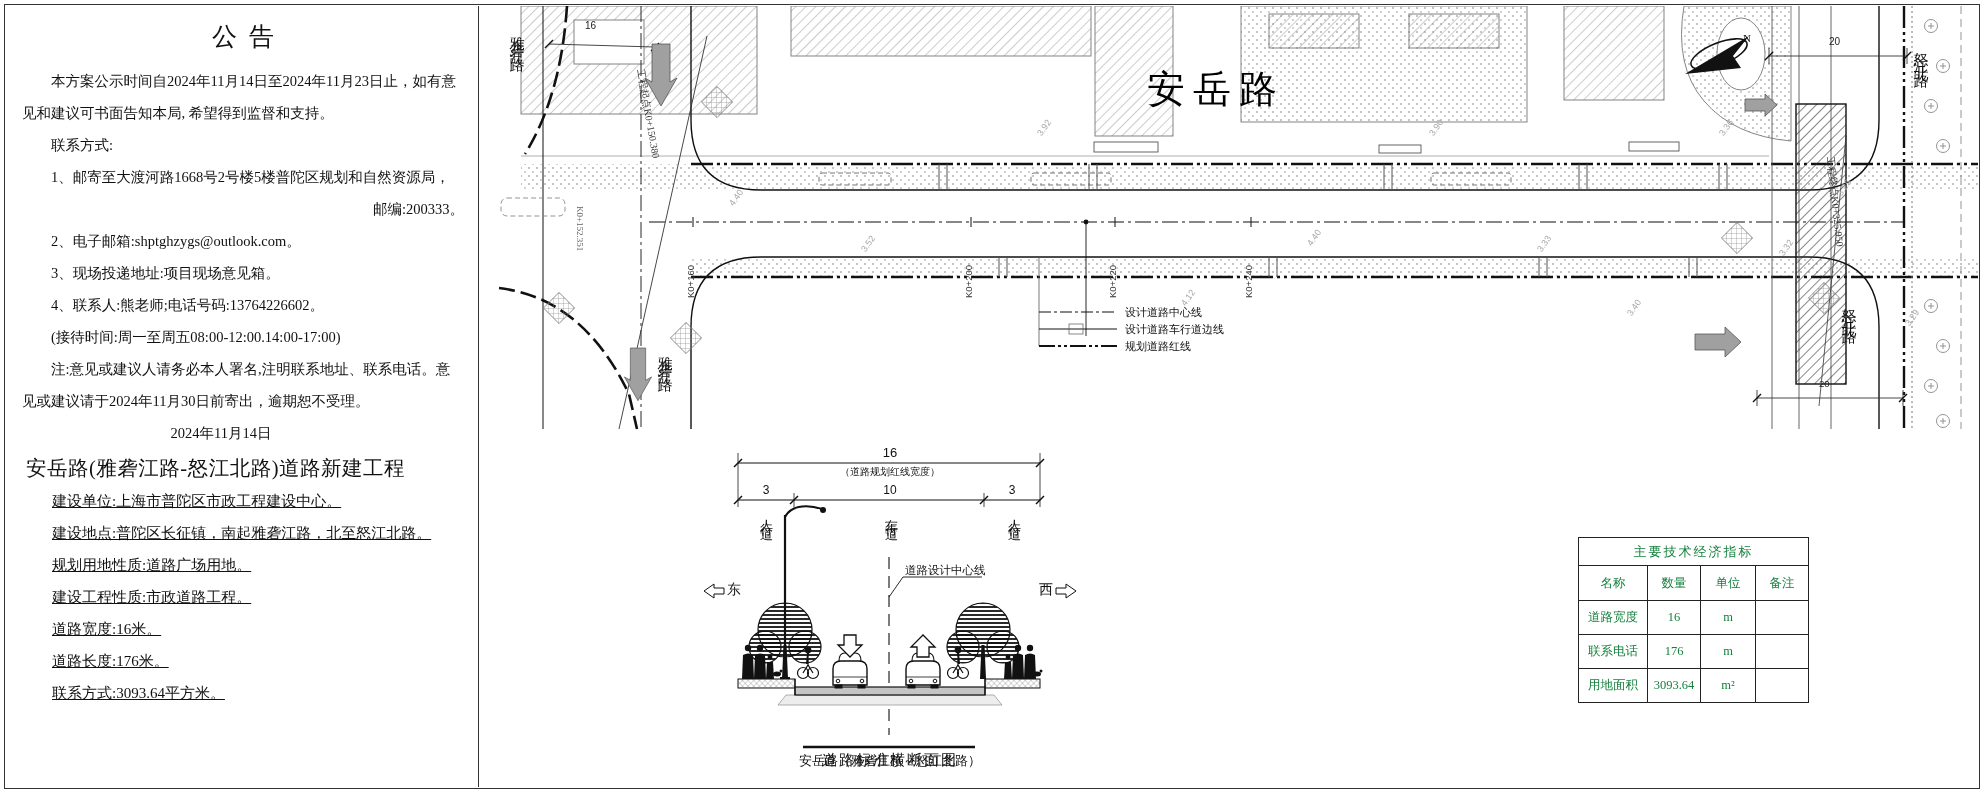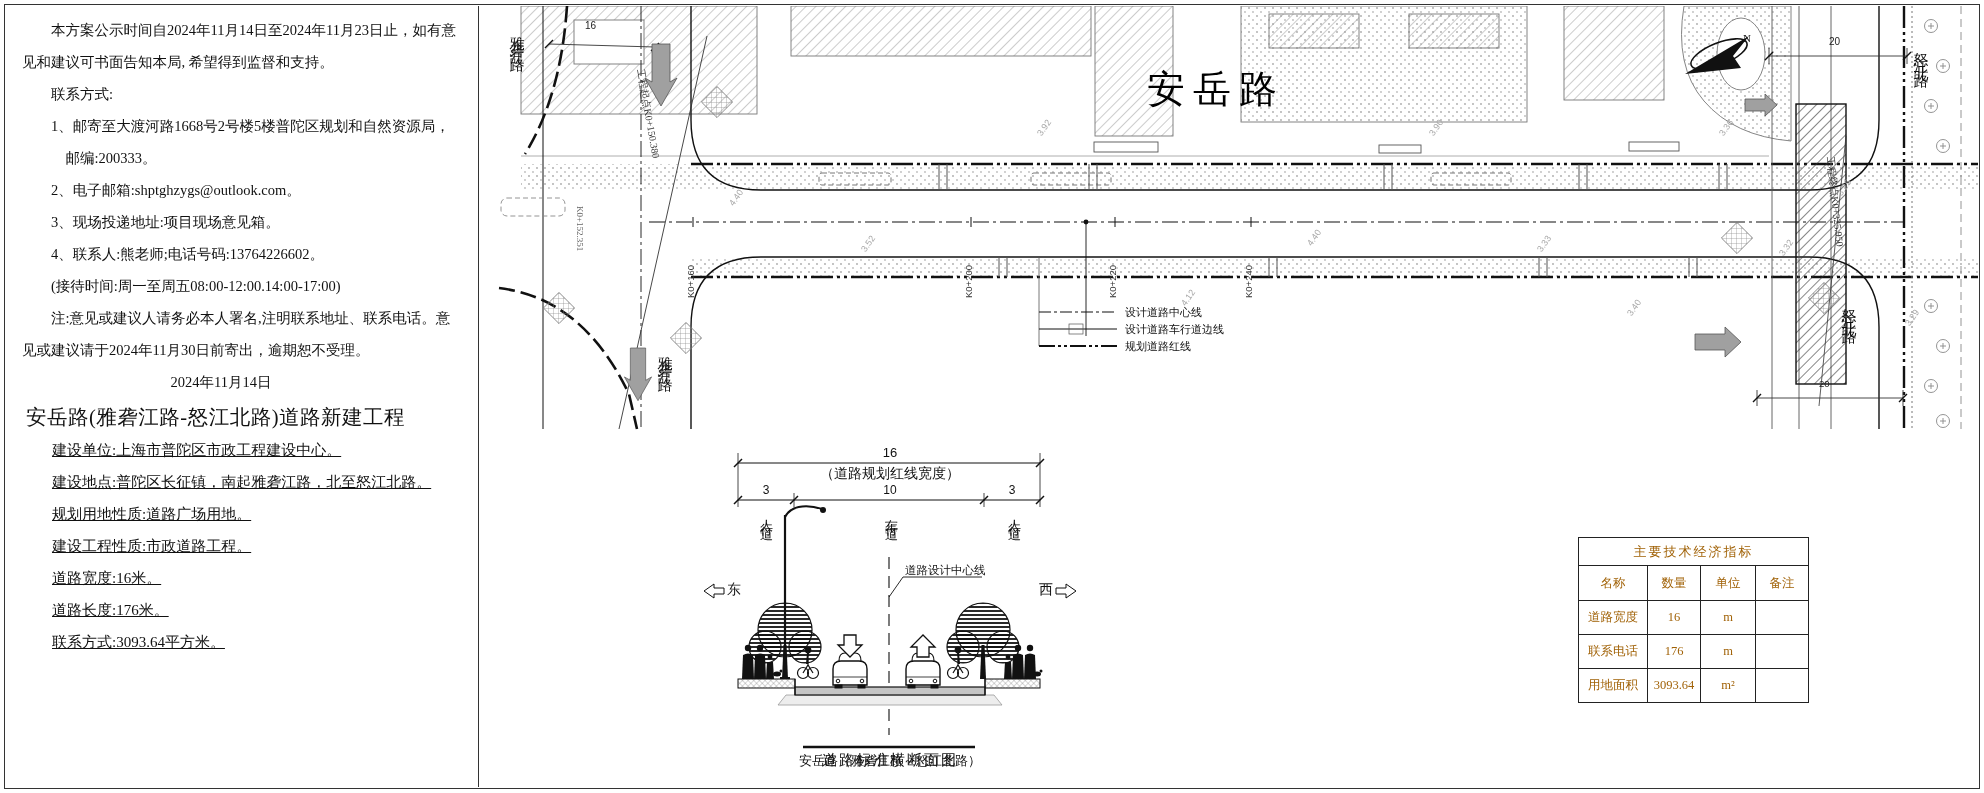--- a/index.html
+++ b/index.html
@@ -8,21 +8,21 @@
   .sheet{position:absolute;left:4px;top:4px;right:4px;bottom:4px;border:1.5px solid #333;background:#fff;}
   .divider{position:absolute;left:478px;top:6px;bottom:6px;width:0;border-left:1.5px solid #333;}
 
   
   .notice{position:absolute;left:6px;top:6px;width:472px;height:781px;box-sizing:border-box;
           padding:8px 14px 0 16px;}
   .notice-title{text-align:center;font-size:25px;letter-spacing:12px;margin:6px 0 12px 12px;}
   .n-line{font-size:14.5px;line-height:32px;margin:0;}
   .ind2{text-indent:2em;}
   .ind2s{padding-left:2em;}
-  .ind3s{padding-left:3em;}
+  .ind3s{padding-left:3em;text-align:right;}
   .sig{text-align:right;padding-right:12px;}
   .sigdate{text-align:center;padding-right:44px;}
   .proj-title{font-size:20.5px;margin:5px 0 3px;padding-left:4px;letter-spacing:0.5px;font-weight:normal;}
   .detail{font-size:15px;line-height:32px;margin:0;padding-left:2em;text-decoration:underline;}
 
   
   .plan{position:absolute;left:479px;top:6px;width:1499px;height:430px;}
   .plan svg{position:absolute;left:0;top:0;}
   .vlab{position:absolute;writing-mode:vertical-rl;text-orientation:upright;
         letter-spacing:7px;font-size:15px;color:#111;white-space:nowrap;}
@@ -39,33 +39,34 @@
   .xsec svg{position:absolute;left:0;top:0;}
   .xc{position:absolute;text-align:center;color:#111;}
   .xlane{position:absolute;writing-mode:vertical-rl;text-orientation:upright;
          font-size:13px;letter-spacing:4px;color:#111;}
   .xdim{font-family:"Liberation Sans","DejaVu Sans",sans-serif;font-size:12px;}
   .xtitle{font-size:15px;letter-spacing:2px;margin-top:24px;}
   .xsub{font-size:13px;}
 
   
   .ttable{position:absolute;left:1578px;top:537px;border-collapse:collapse;background:#fff;
-          font-size:12.5px;text-align:center;color:#a16207;}
+          font-size:12.5px;text-align:center;color:#15803d;}
   .ttable td,.ttable th{border:1px solid #222;font-weight:normal;padding:0;}
   .ttable .t-title{height:28px;font-size:13px;letter-spacing:2px;}
   .ttable .t-head td{height:34px;}
   .ttable .t-row td{height:33px;}
 </style>
 </head>
 <body>
 
 <div class="sheet"></div>
 <div class="divider"></div>
 
 <div class="notice">
+  <p class="notice-title">公告</p>
   <p class="n-line ind2">本方案公示时间自2024年11月14日至2024年11月23日止，如有意见和建议可书面告知本局, 希望得到监督和支持。</p>
   <p class="n-line ind2s">联系方式:</p>
   <p class="n-line ind2s">1、邮寄至大渡河路1668号2号楼5楼普陀区规划和自然资源局，</p>
   <p class="n-line ind3s">邮编:200333。</p>
   <p class="n-line ind2s">2、电子邮箱:shptghzygs@outlook.com。</p>
   <p class="n-line ind2s">3、现场投递地址:项目现场意见箱。</p>
   <p class="n-line ind2s">4、联系人:熊老师;电话号码:13764226602。</p>
   <p class="n-line ind2s">(接待时间:周一至周五08:00-12:00.14:00-17:00)</p>
   <p class="n-line ind2">注:意见或建议人请务必本人署名,注明联系地址、联系电话。意见或建议请于2024年11月30日前寄出，逾期恕不受理。</p>
   <p class="n-line sigdate">2024年11月14日</p>
@@ -418,21 +419,21 @@
     <polygon points="144,190 156,190 156,200 162,200 150,212 138,200 144,200"></polygon>
     <polygon points="217,212 229,212 229,202 235,202 223,190 211,202 217,202"></polygon>
   </g>
   <g fill="#fff" stroke="#111" stroke-width="1">
     <polygon points="4,146 14,139 14,143 24,143 24,149 14,149 14,153"></polygon>
     <polygon points="376,146 366,139 366,143 356,143 356,149 366,149 366,153"></polygon>
   </g>
   <path d="M103,302 H275" stroke="#111" stroke-width="2.5"></path>
 </svg>
   <div class="xc xdim" style="left:0;width:380px;top:0;font-size:13px;">16</div>
-  <div class="xc" style="left:0;width:380px;top:20px;font-size:14px;">（道路规划红线宽度）</div>
+  <div class="xc" style="left:0;width:380px;top:20px;font-size:10px;">（道路规划红线宽度）</div>
   <div class="xc xdim" style="left:46px;width:40px;top:38px;">3</div>
   <div class="xc xdim" style="left:0;width:380px;top:38px;">10</div>
   <div class="xc xdim" style="left:292px;width:40px;top:38px;">3</div>
   <div class="xlane" style="left:57px;top:64px;">人行道</div>
   <div class="xlane" style="left:182px;top:64px;">车行道</div>
   <div class="xlane" style="left:305px;top:64px;">人行道</div>
   <div class="xc" style="left:205px;width:160px;top:118px;font-size:11.5px;text-align:left;">道路设计中心线</div>
   <div class="xc" style="left:24px;width:20px;top:136px;font-size:14px;">东</div>
   <div class="xc" style="left:336px;width:20px;top:136px;font-size:14px;">西</div>
   <div class="xc xtitle" style="left:0;width:380px;top:282px;">道路标准横断面图</div>

